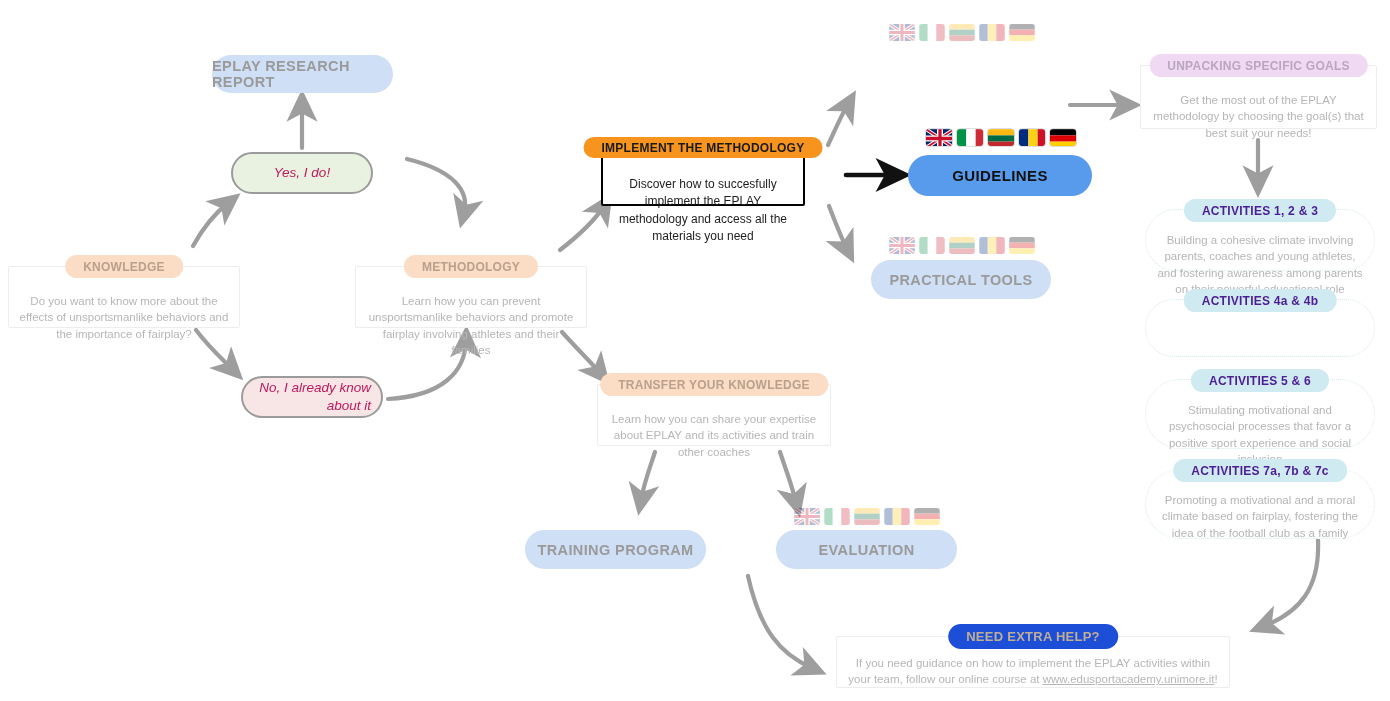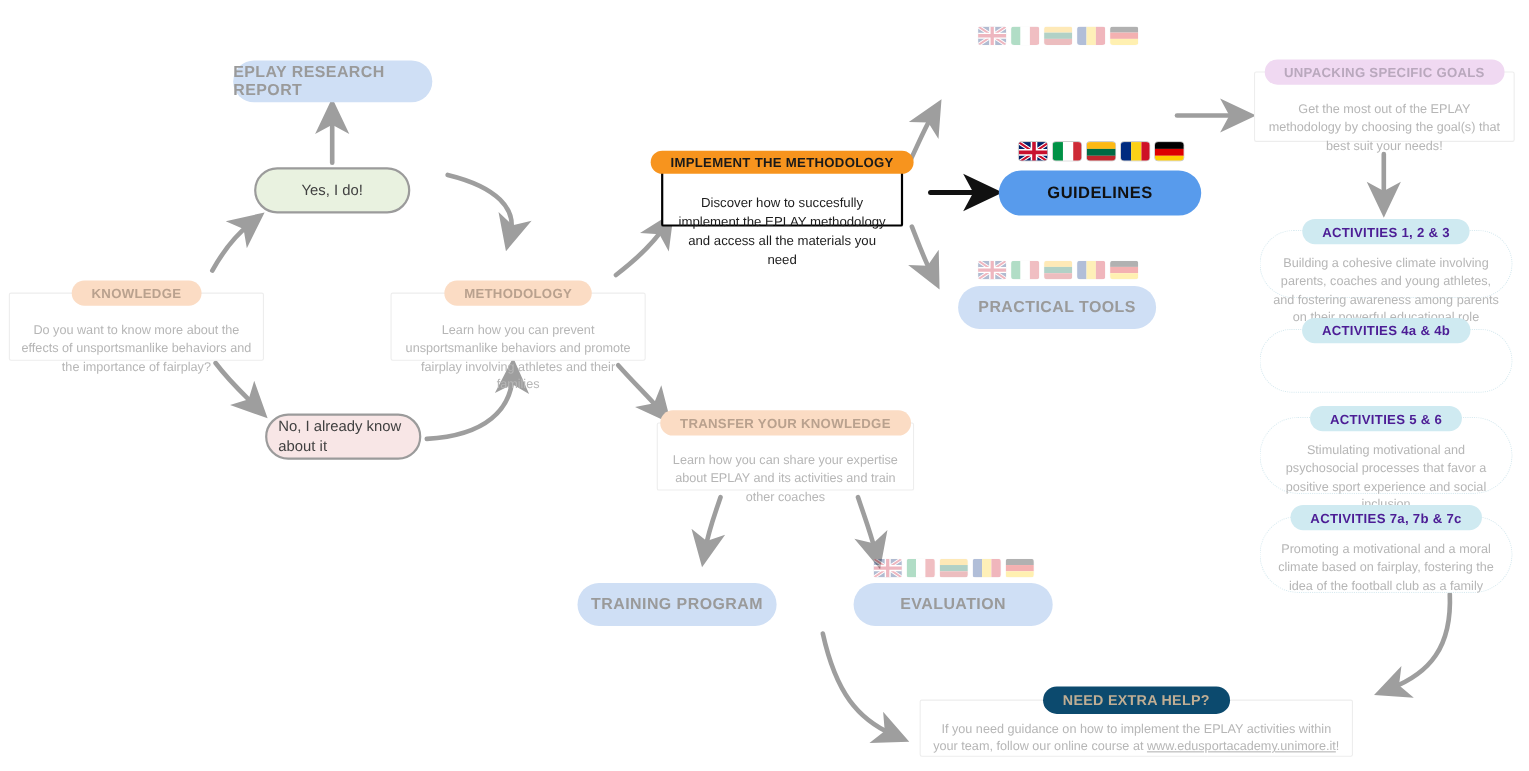--- a/index.html
+++ b/index.html
@@ -22,22 +22,22 @@
   .resbtn.strong{
     background:#589bec;color:#111111;font-size:15px;
   }
 
   
   .bubble{
     position:absolute;box-sizing:border-box;
     border-radius:999px;
     border:2px solid #9b9b9b;
     display:flex;align-items:center;justify-content:center;
-    text-align:left;
-    color:#404040;font-size:13.5px;line-height:1.3;
+    text-align:right;
+    color:#be185d;font-size:13.5px;line-height:1.3;font-style:italic;
   }
   .bubble.yes{background:#e9f2e0;}
   .bubble.no{background:#f8e6e6;}
 
   
   .card{
     position:absolute;box-sizing:border-box;
     border:1px solid #ededed;
     background:#ffffff;
     border-radius:2px;
@@ -53,21 +53,21 @@
     border-radius:999px;
     display:flex;align-items:center;justify-content:center;
     font-weight:bold;font-size:12px;letter-spacing:.25px;
     white-space:nowrap;
     padding:0 18px;height:23px;
   }
   .chip.orange{background:#fbdcc4;color:#b9a18e;}
   .chip.orange-strong{background:#f7941e;color:#1a1a1a;}
   .chip.purple{background:#f0d9f2;color:#b9a8bd;}
   .chip.blue{background:#cfeaf1;color:#4c1d95;}
-  .chip.amber{background:#0c4a6e;color:#c0ae94;}
+  .chip.amber{background:#1d4ed8;color:#c0ae94;}
 
   
   .card.hl{
     border:2.5px solid #000000;background:#ffffff;border-radius:2px;
   }
   .card.hl .body{color:#1d1d1d;font-size:12px;top:28px;line-height:1.45;}
 
   
   .flags{position:absolute;display:flex;gap:4px;align-items:center;}
   .flag{width:26px;height:17px;border-radius:3px;overflow:hidden;position:relative;
@@ -139,21 +139,21 @@
   <div class="card" style="left:8px;top:266px;width:232px;height:62px;">
     <div class="chip orange">KNOWLEDGE</div>
     <div class="body">Do you want to know more about the effects of unsportsmanlike behaviors and the importance of fairplay?</div>
   </div>
 
   <div class="card" style="left:355px;top:266px;width:232px;height:62px;">
     <div class="chip orange">METHODOLOGY</div>
     <div class="body">Learn how you can prevent unsportsmanlike behaviors and promote fairplay involving athletes and their families</div>
   </div>
 
-  <div class="card hl" style="left:601px;top:146px;width:220px;height:60px;">
+  <div class="card hl" style="left:601px;top:146px;width:204px;height:60px;">
     <div class="chip orange-strong" style="top:-11px;height:21px;">IMPLEMENT THE METHODOLOGY</div>
     <div class="body">Discover how to succesfully implement the EPLAY methodology and access all the materials you need</div>
   </div>
 
   <div class="card" style="left:597px;top:384px;width:234px;height:62px;">
     <div class="chip orange">TRANSFER YOUR KNOWLEDGE</div>
     <div class="body">Learn how you can share your expertise about EPLAY and its activities and train other coaches</div>
   </div>
 
   <div class="flags" style="left:889px;top:24px;">

